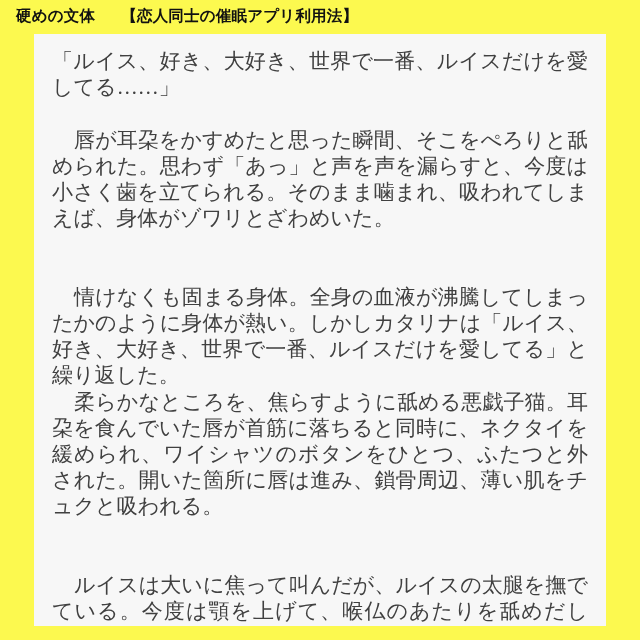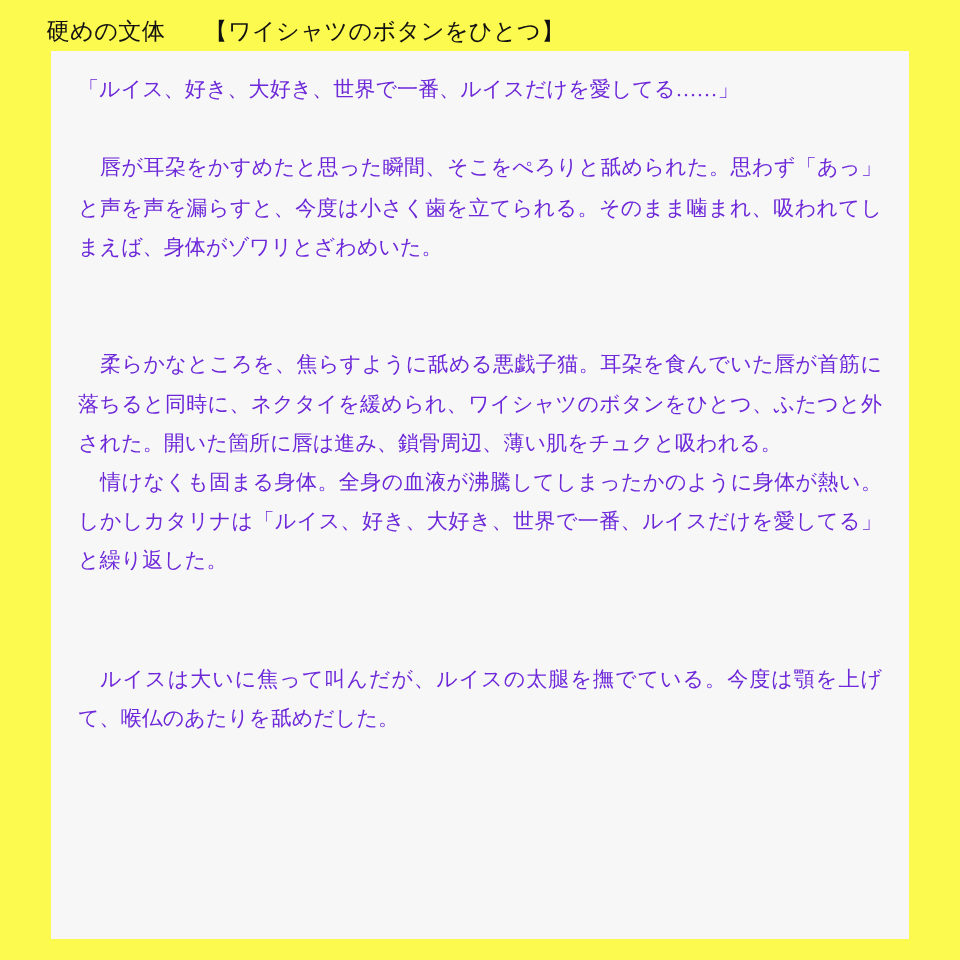--- a/index.html
+++ b/index.html
@@ -16,26 +16,27 @@
   #page {
     position: relative;
     width: 640px;
     height: 640px;
     box-sizing: border-box;
     background: #fcf94f;
   }
   #header {
     position: absolute;
     top: 6px;
-    left: 31px;
+    left: 16px;
     right: 14px;
     height: 26px;
     display: flex;
-    align-items: flex-end;
+    align-items: flex-start;
     white-space: nowrap;
+    font-weight: bold;
   }
   #header .title-left {
     font-size: 15.5px;
     color: #111111;
     letter-spacing: 0.2px;
   }
   #header .title-gap {
     display: inline-block;
     width: 26px;
   }
@@ -49,23 +50,23 @@
     top: 34px;
     left: 34px;
     width: 572px;
     height: 592px;
     background: #f7f7f7;
     box-sizing: border-box;
     padding: 14px 18px 0 18px;
     overflow: hidden;
   }
   .para {
-    font-size: 14px;
+    font-size: 21px;
     line-height: 26.2px;
-    color: #6d28d9;
+    color: #404040;
     margin: 0;
     text-align: justify;
     text-justify: inter-character;
     letter-spacing: 0.05px;
     word-break: break-all;
   }
   .indent {
     text-indent: 1.05em;
   }
   .spacer {
@@ -73,35 +74,35 @@
   }
 </style>
 </head>
 <body>
 
 <div id="page">
 
   <div id="header">
     <span class="title-left">硬めの文体</span>
     <span class="title-gap"></span>
-    <span class="title-main">【ワイシャツのボタンをひとつ】</span>
+    <span class="title-main">【恋人同士の催眠アプリ利用法】</span>
   </div>
 
   <div id="paper">
 
     <p class="para">「ルイス、好き、大好き、世界で一番、ルイスだけを愛してる……」</p>
     <div class="spacer"></div>
 
     <p class="para indent">唇が耳朶をかすめたと思った瞬間、そこをぺろりと舐められた。思わず「あっ」と声を声を漏らすと、今度は小さく歯を立てられる。そのまま噛まれ、吸われてしまえば、身体がゾワリとざわめいた。</p>
     <div class="spacer"></div>
 
     <div class="spacer"></div>
 
+    <p class="para indent">情けなくも固まる身体。全身の血液が沸騰してしまったかのように身体が熱い。しかしカタリナは「ルイス、好き、大好き、世界で一番、ルイスだけを愛してる」と繰り返した。</p>
     <p class="para indent">柔らかなところを、焦らすように舐める悪戯子猫。耳朶を食んでいた唇が首筋に落ちると同時に、ネクタイを緩められ、ワイシャツのボタンをひとつ、ふたつと外された。開いた箇所に唇は進み、鎖骨周辺、薄い肌をチュクと吸われる。</p>
-    <p class="para indent">情けなくも固まる身体。全身の血液が沸騰してしまったかのように身体が熱い。しかしカタリナは「ルイス、好き、大好き、世界で一番、ルイスだけを愛してる」と繰り返した。</p>
     <div class="spacer"></div>
 
     <div class="spacer"></div>
 
     <p class="para indent">ルイスは大いに焦って叫んだが、ルイスの太腿を撫でている。今度は顎を上げて、喉仏のあたりを舐めだした。</p>
 
   </div>
 </div>
 
 </body></html>

